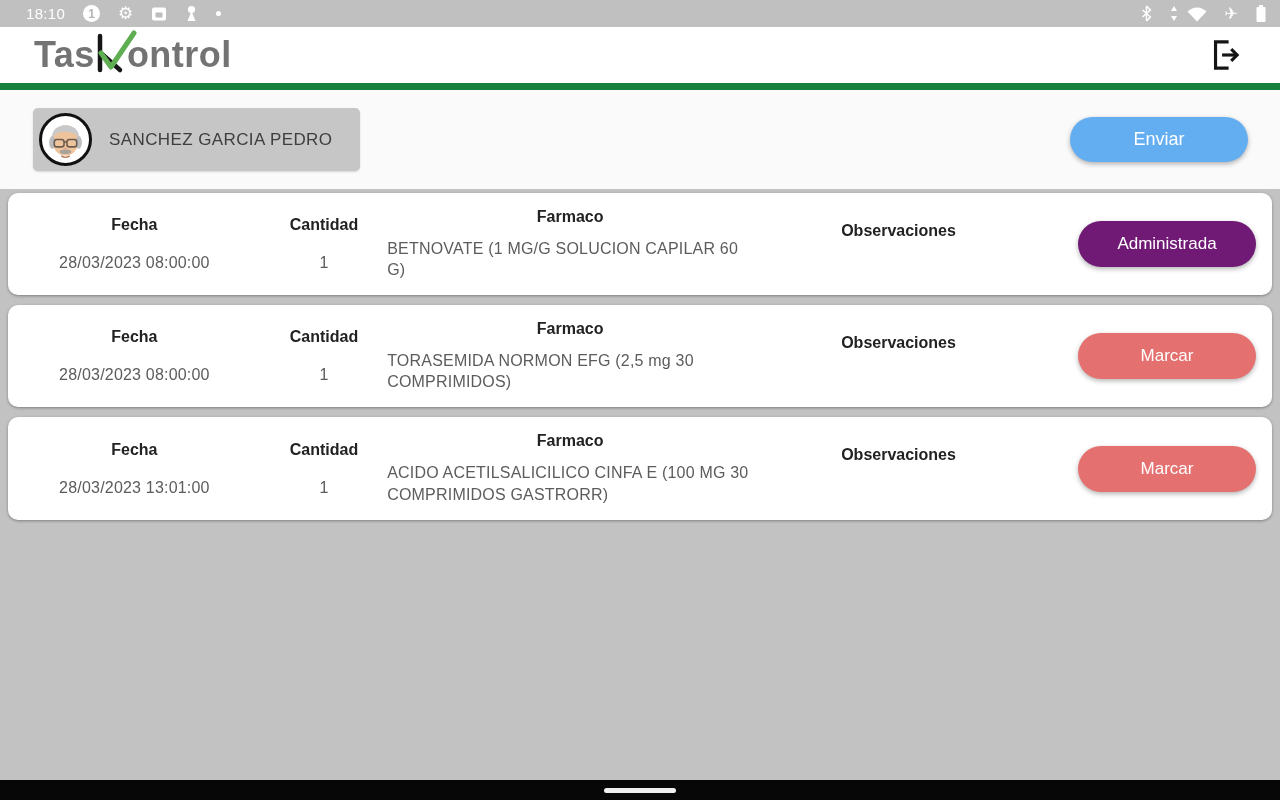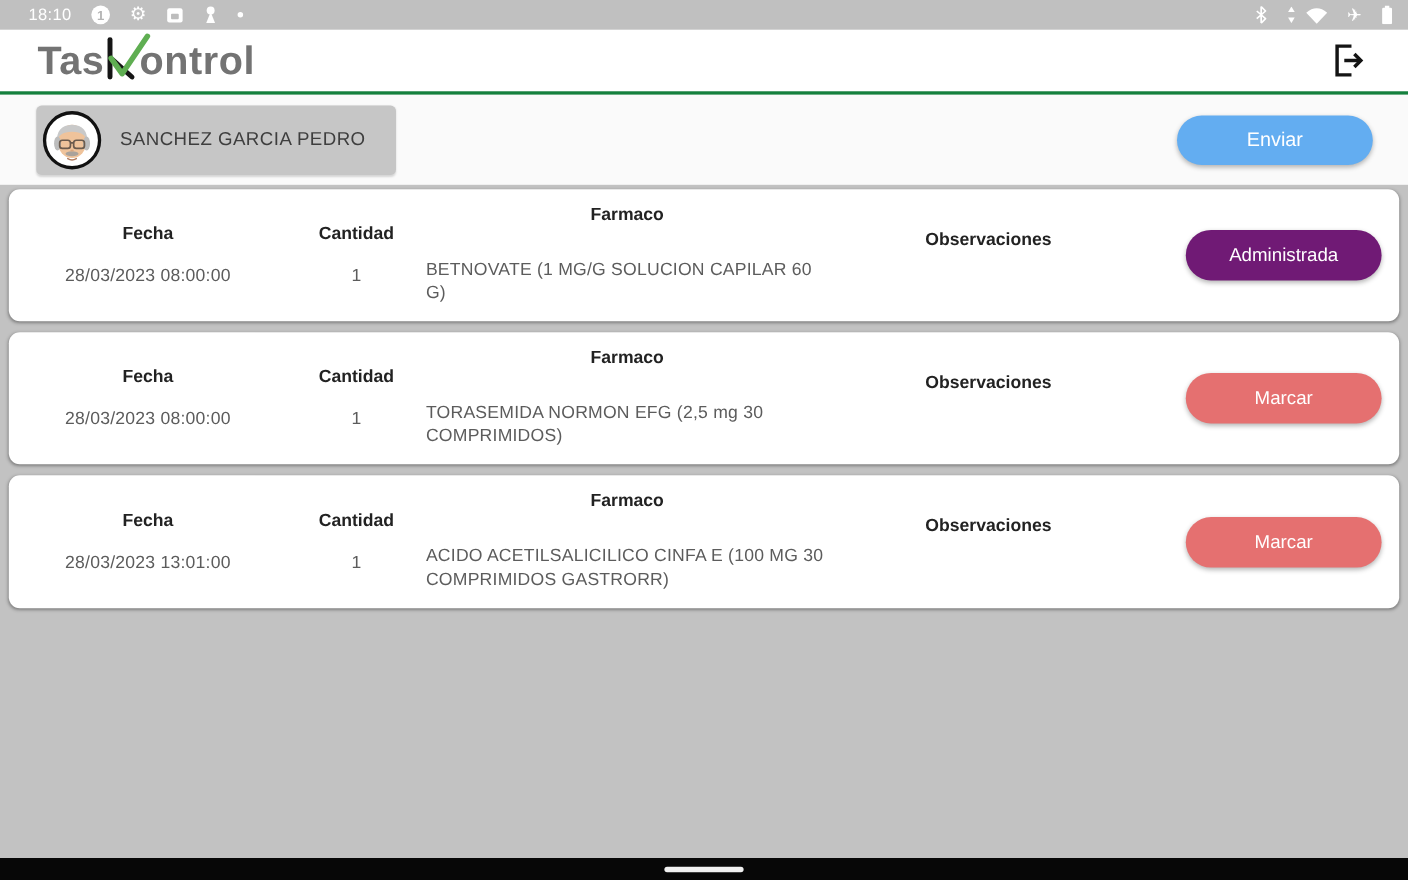--- a/index.html
+++ b/index.html
@@ -34,21 +34,21 @@
     display:flex; align-items:center; justify-content:space-between;
     padding:0 36px 0 34px;
   }
   .logo { display:flex; align-items:flex-end; color:#737373; font-size:36px; font-weight:600; letter-spacing:.5px; }
   .logo-k { position:relative; width:32px; height:40px; display:inline-block; overflow:visible; }
   .logo-k svg { overflow:visible; position:absolute; left:0; bottom:2px; }
   .logout-btn { background:none; border:none; cursor:pointer; padding:2px; display:flex; }
 
   
   .patient-section {
-    height:85px; background:#FAFAFA; border-top:3px solid #15803d;
+    height:106px; background:#FAFAFA; border-top:7px solid #15803d;
     display:flex; align-items:center; justify-content:space-between;
     padding:0 32px 0 33px;
   }
   .patient-chip {
     display:flex; align-items:center; gap:17px;
     background:#C6C6C6; border-radius:5px;
     padding:5px 28px 5px 6px; height:63px;
     box-shadow:0 1px 2px rgba(0,0,0,.15);
     cursor:pointer; border:none;
   }
@@ -80,21 +80,21 @@
   }
   .col { display:flex; flex-direction:column; align-items:center; }
   .col-fecha   { flex:0 0 20%; }
   .col-cant    { flex:0 0 10%; }
   .col-farmaco { flex:0 0 28%; }
   .col-obs     { flex:0 0 23%;margin-top:12px; }
   .col-action  { flex:1; display:flex; justify-content:flex-end; padding-right:16px; }
   .cell-header { font-size:16px; font-weight:bold; color:#222222; }
   .cell-value  { font-size:16px; color:#5C5C5C; margin-top:20px; letter-spacing:.2px; }
   .farmaco-value {
-    margin-top:30px; width:366px; text-align:left; line-height:1.32; align-self:center;
+    margin-top:12px; width:366px; text-align:left; line-height:1.32; align-self:center;
   }
   .obs-value { min-height:19px; }
   .action-btn { height:46px; font-size:17px; }
   .state-administered { background:#701a75; }
   .state-pending      { background:#E57070; }
 
   
   .bottom-nav {
     position:absolute; left:0; bottom:0; width:1280px; height:20px;
     background:#070707; display:flex; align-items:center; justify-content:center;

